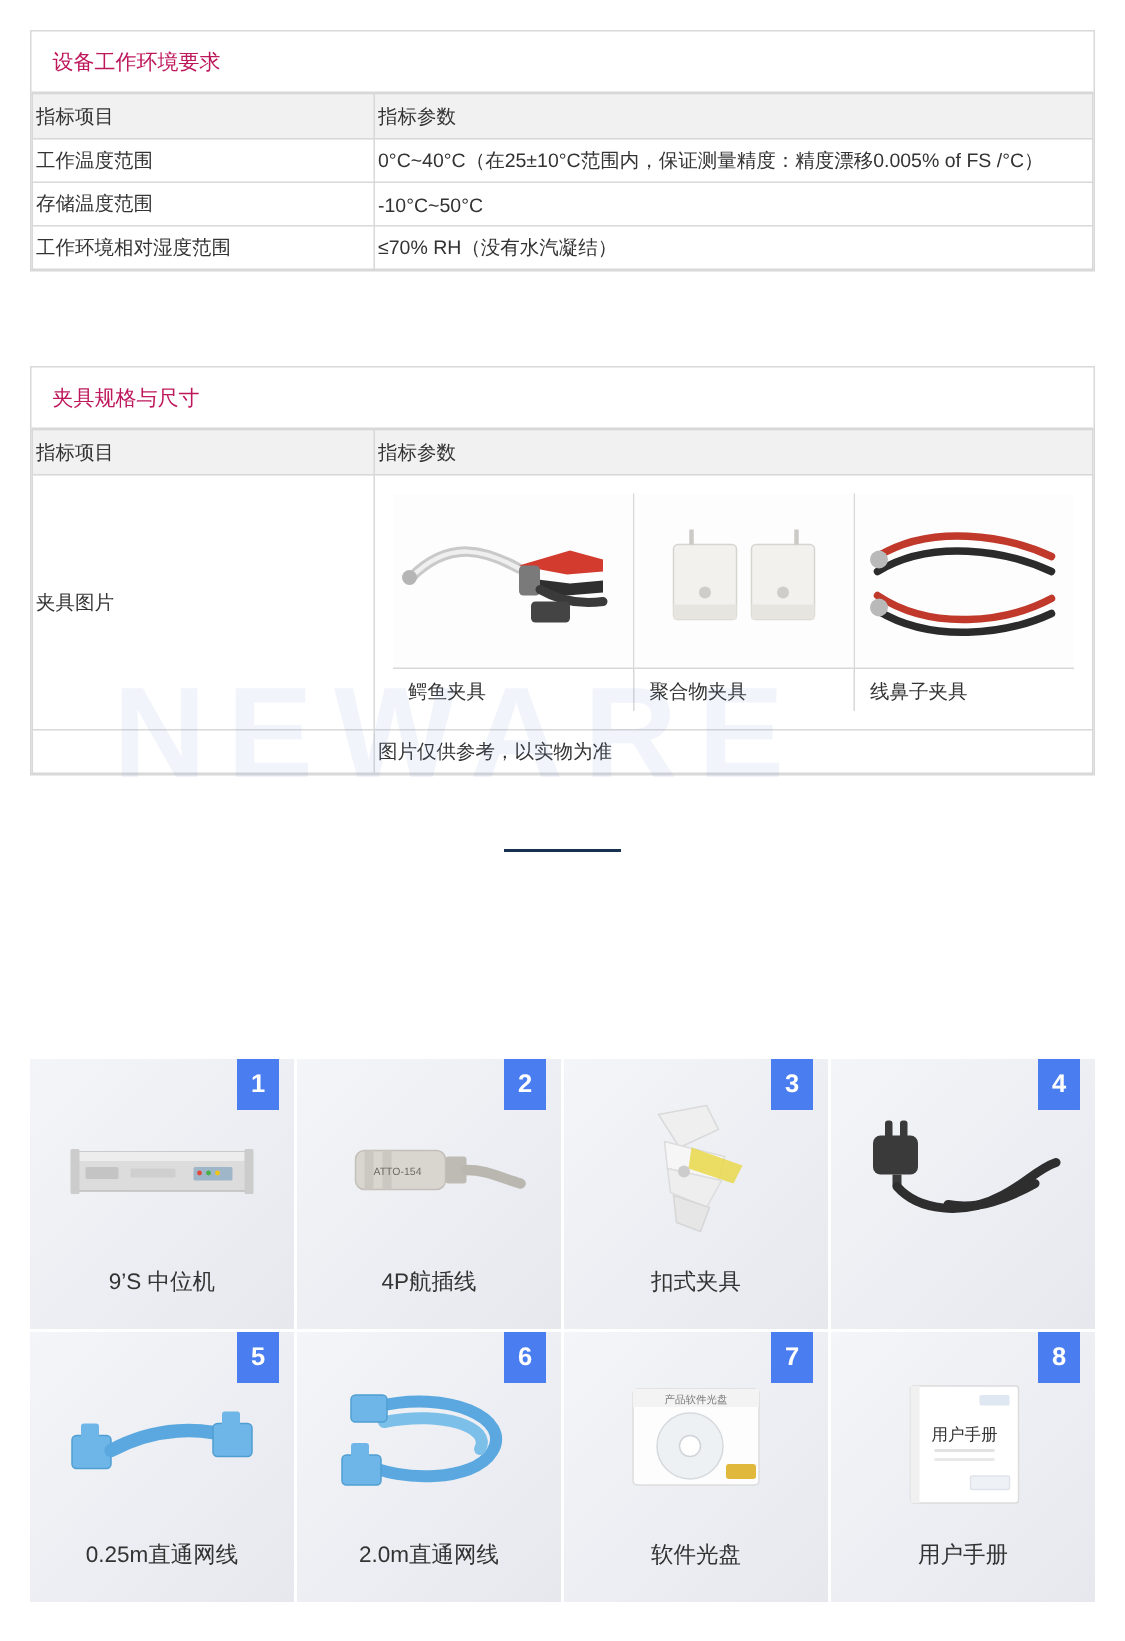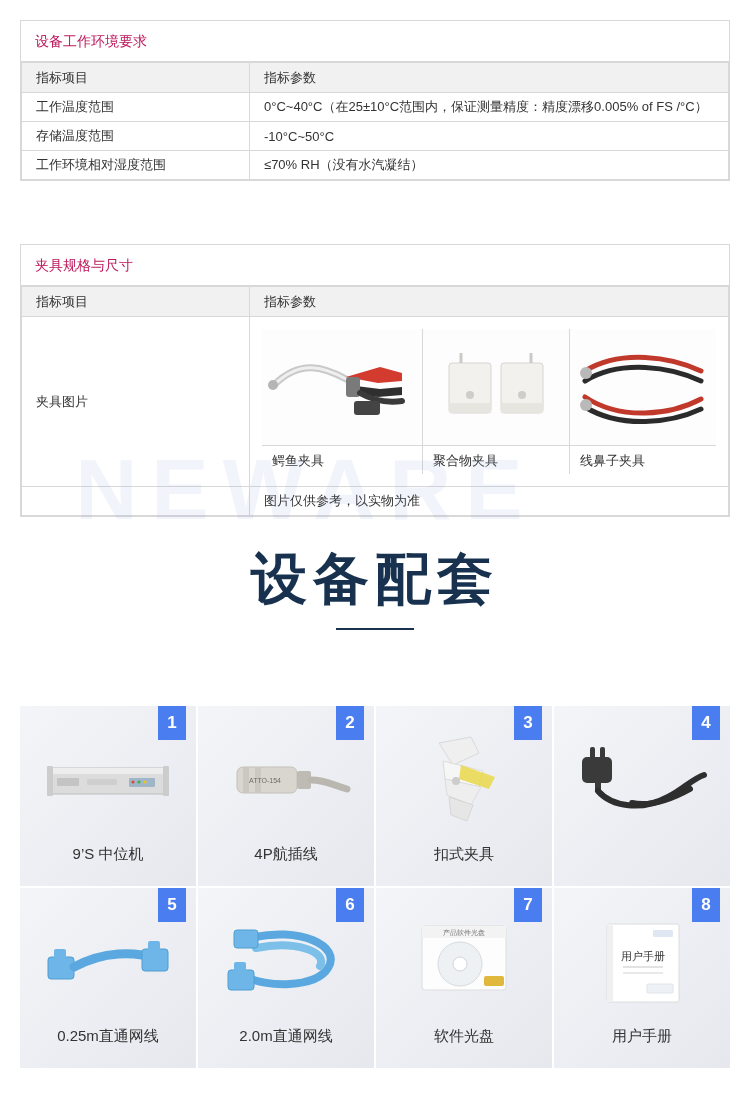--- a/index.html
+++ b/index.html
@@ -39,21 +39,21 @@
     width: 100%;
     border-collapse: collapse;
     table-layout: fixed;
   }
   table.spec td, table.spec th {
     border: 1px solid #d8d8d8;
     font-size: 13px;
     color: #333;
     text-align: left;
     font-weight: normal;
-    padding: 0 14px;
+    padding: 0 2px;
     box-sizing: border-box;
   }
   table.spec thead th {
     background: #f1f1f1;
     height: 30px;
     font-size: 13px;
     color: #333;
   }
   table.spec tbody td {
     height: 29px;
@@ -292,21 +292,20 @@
         <td class="col-a"></td>
         <td>图片仅供参考，以实物为准</td>
       </tr>
     </tbody>
   </table>
 </div>
 
 <div class="watermark">NEWARE</div>
 
 <div class="section-heading">
-  <div class="txt">设备配套</div>
   <div class="heading-rule"></div>
 </div>
 
 <div class="acc-grid">
 
   <div class="acc-card">
     <div class="acc-num">1</div>
     <div class="acc-art">
       <svg width="130" height="70" viewBox="0 0 130 70" aria-hidden="true">
         <rect x="8" y="22" width="114" height="26" rx="2" fill="#dcdcdc" stroke="#bdbdbd"></rect>

